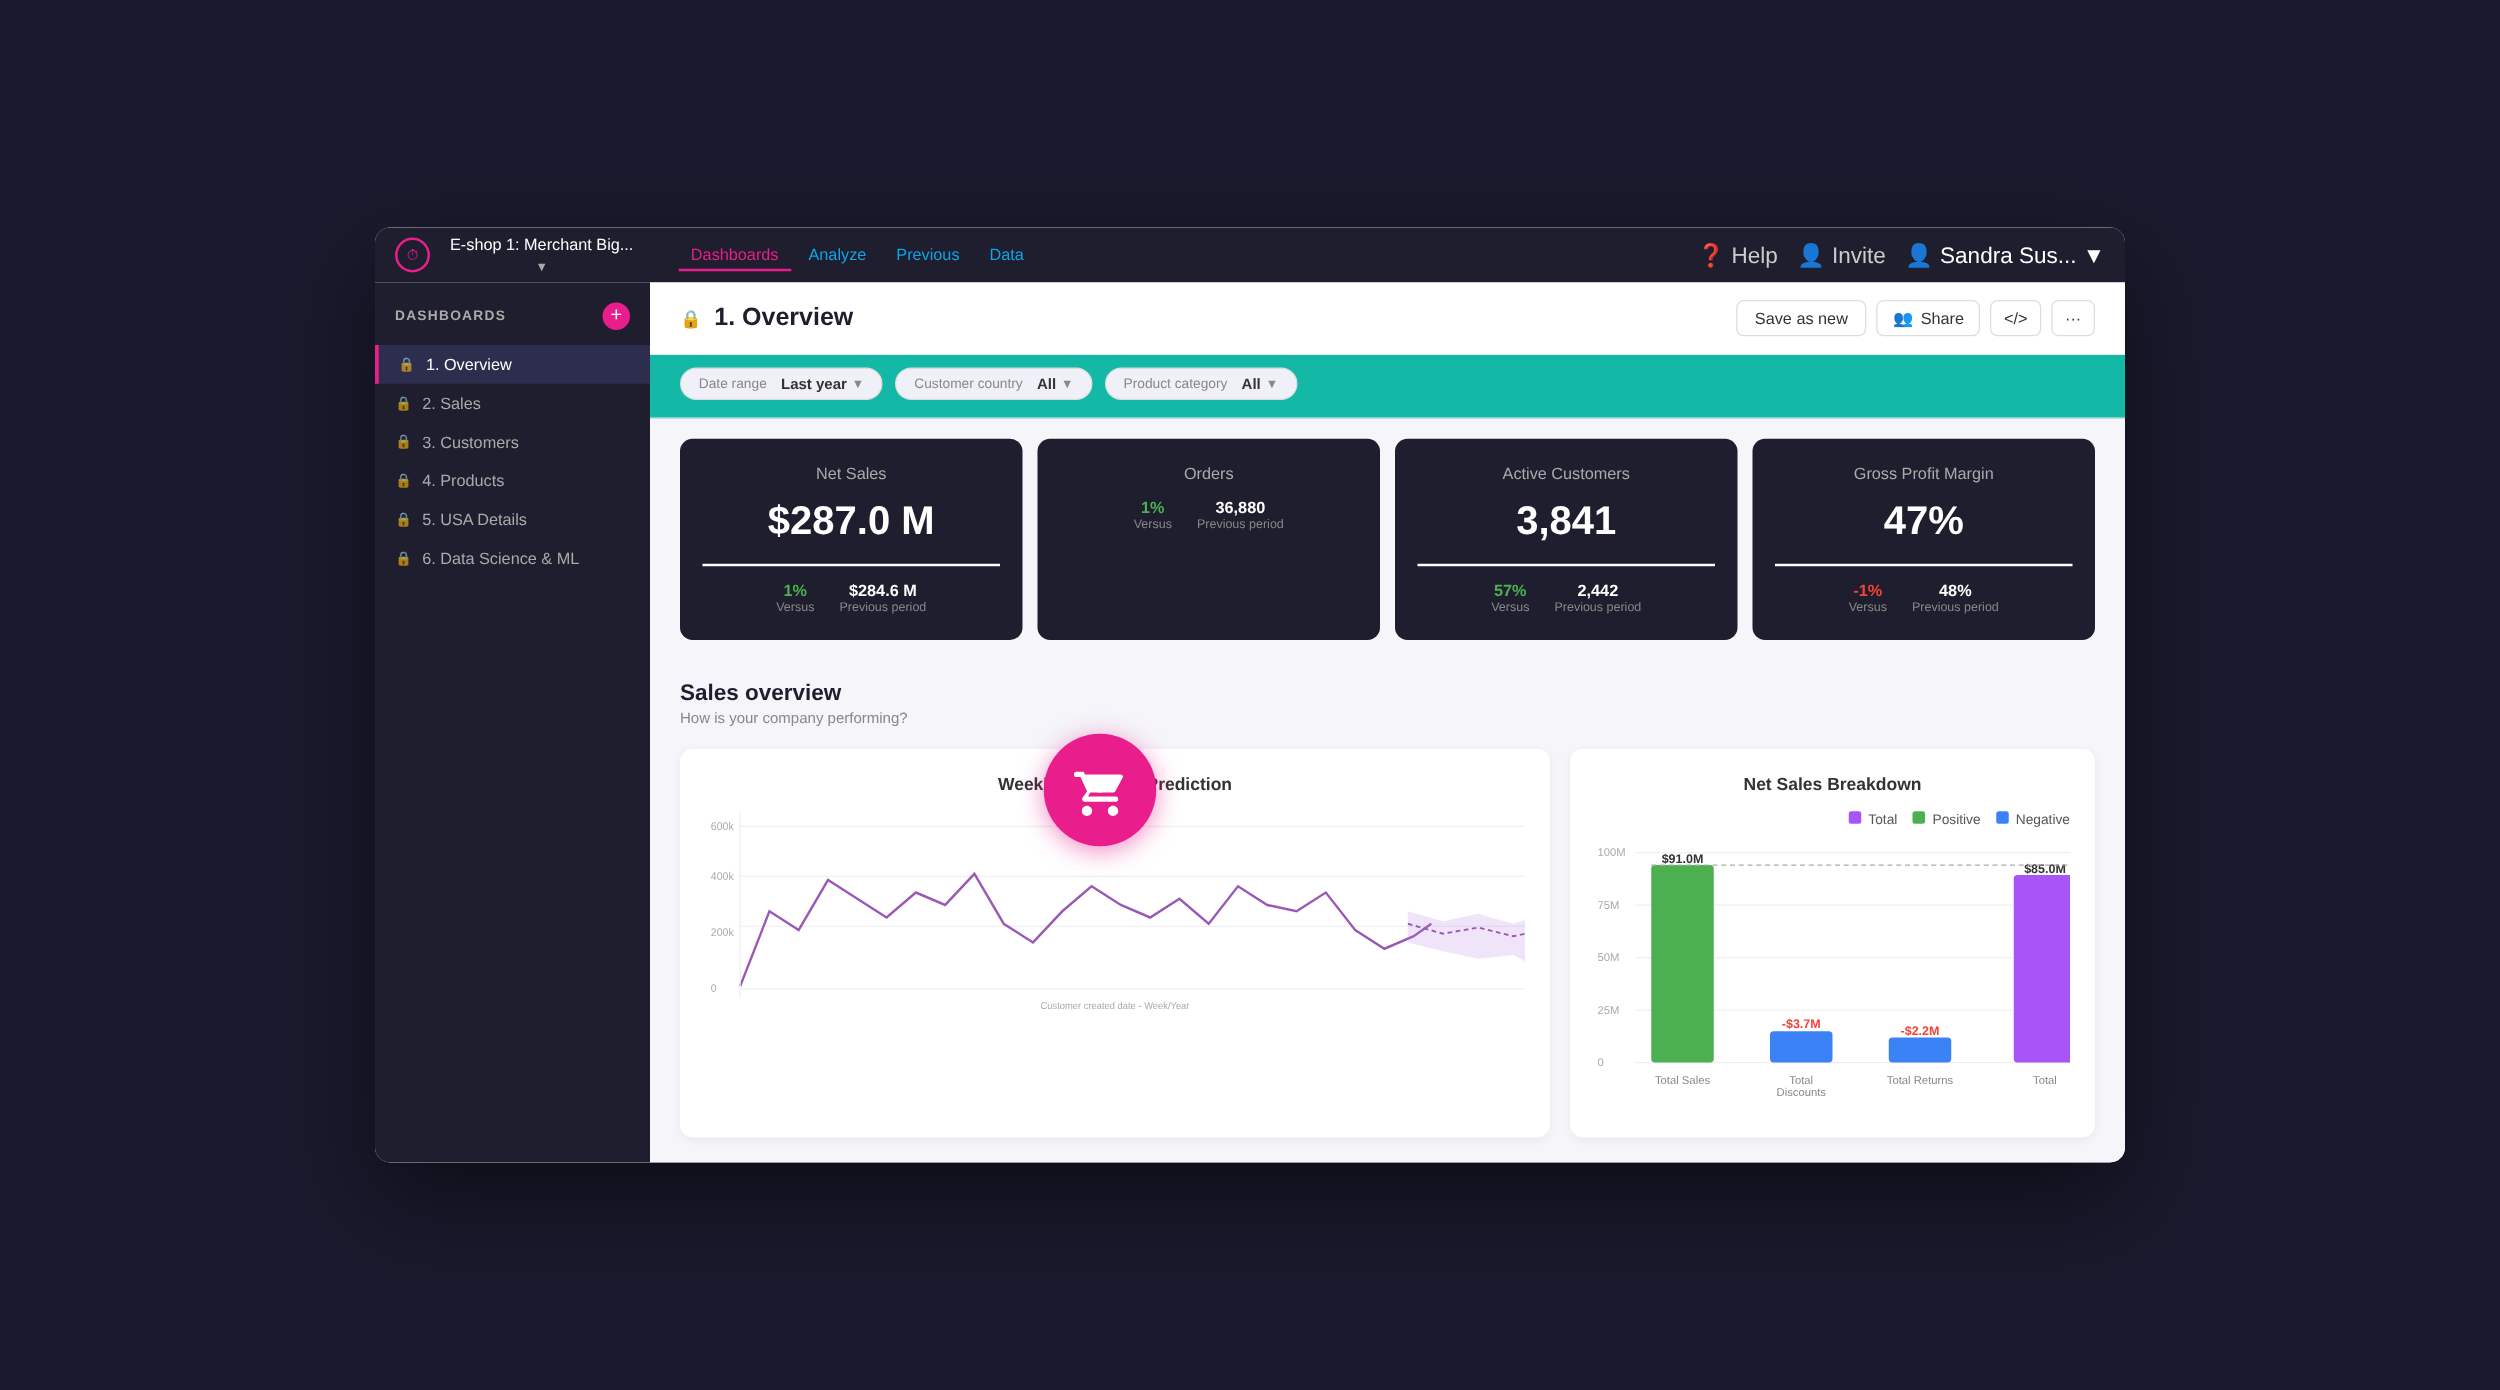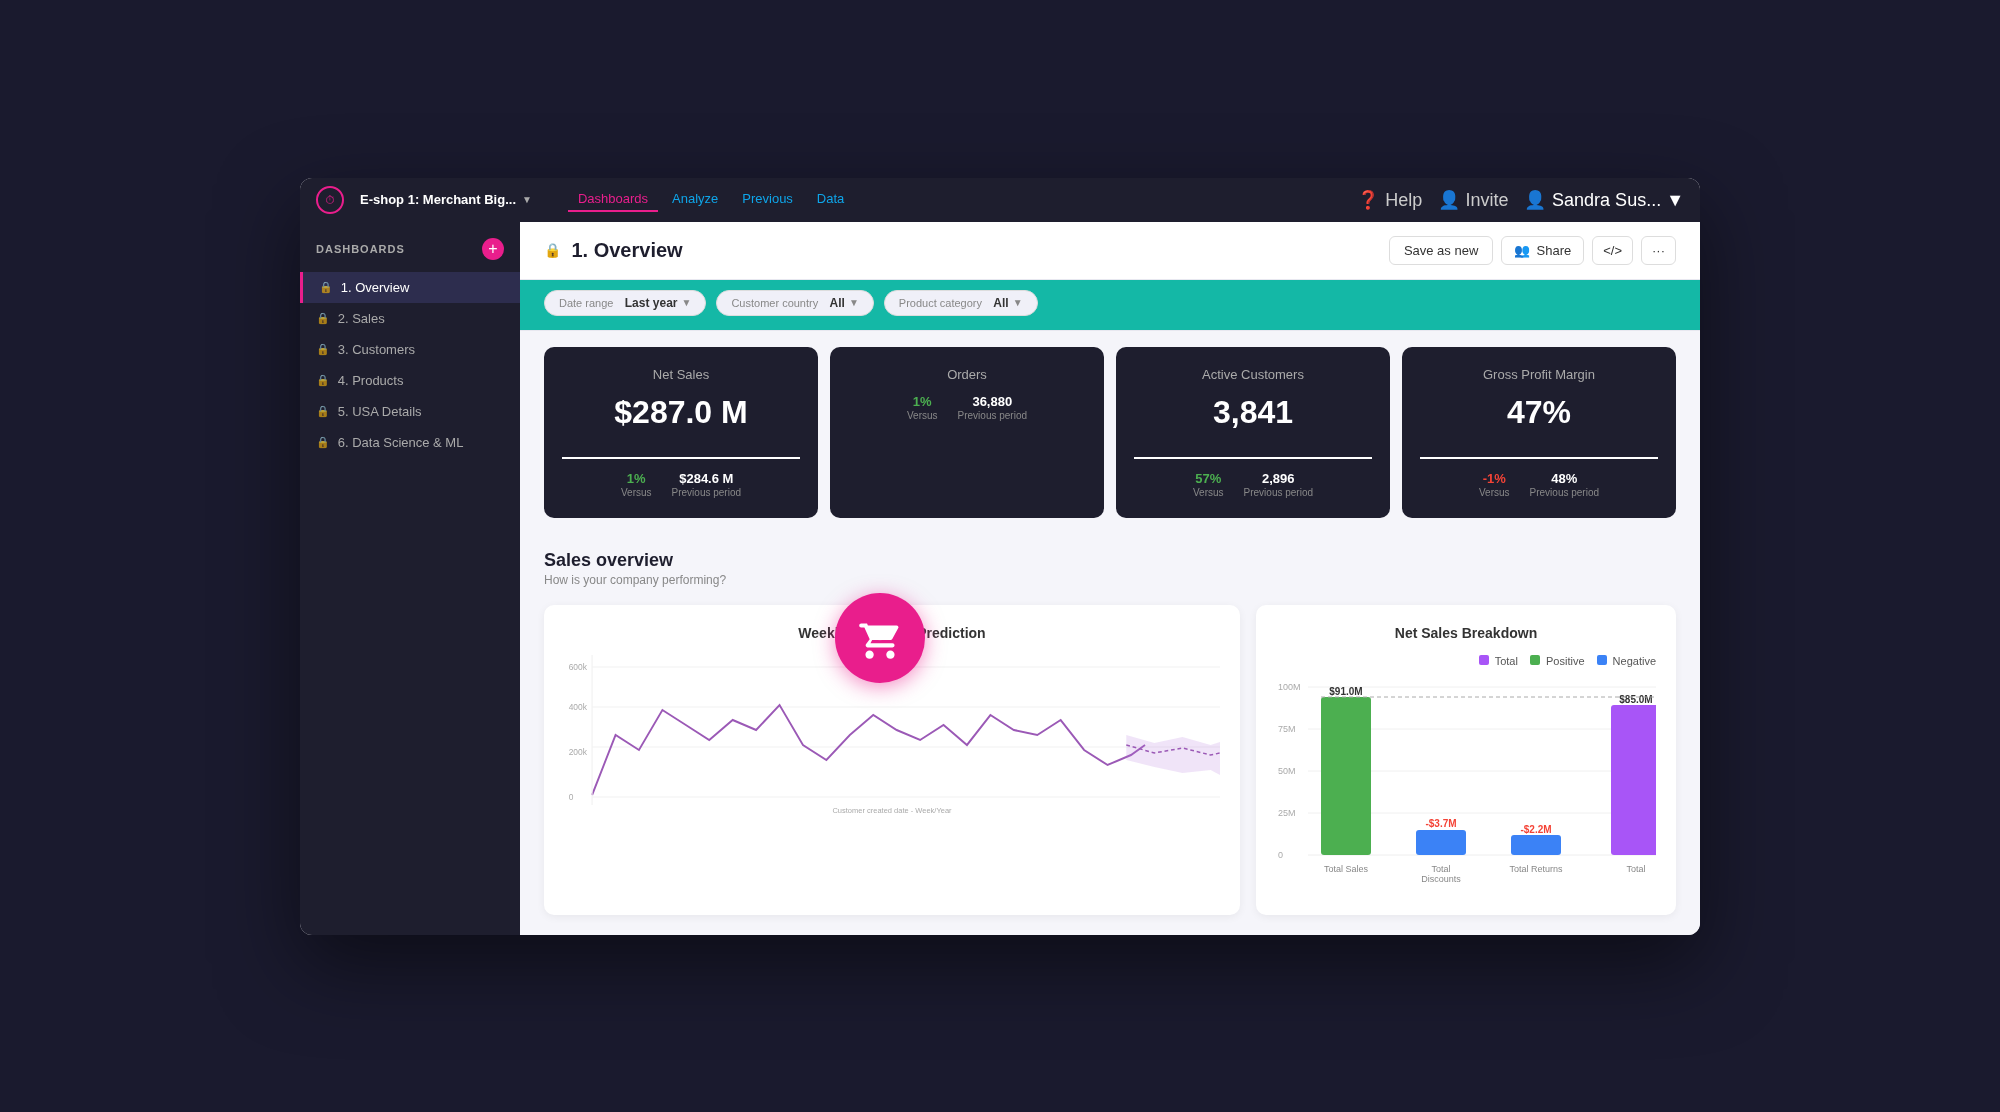--- a/index.html
+++ b/index.html
@@ -39,21 +39,22 @@
       justify-content: center;
       color: #e91e8c;
       font-size: 12px;
     }
     .navbar-shop {
       display: flex;
       align-items: center;
       gap: 6px;
       color: #fff;
       font-size: 13px;
-      font-weight: 700;
+      font-weight: 400;
+      flex-direction: column;
     }
     .navbar-shop .chevron { color: #aaa; font-size: 10px; }
     .navbar-nav {
       display: flex;
       gap: 4px;
       margin-left: 20px;
     }
     .navbar-nav a {
       color: #0ea5e9;
       font-size: 13px;
@@ -238,21 +239,21 @@
       color: #aaa;
       margin-bottom: 12px;
       text-align: center;
     }
     .metric-card-value {
       font-size: 32px;
       font-weight: 700;
       text-align: center;
       margin-bottom: 12px;
       border-bottom: 2px solid #fff;
-      padding-bottom: 26px;
+      padding-bottom: 16px;
     }
     .metric-card-footer {
       display: flex;
       justify-content: center;
       gap: 20px;
       font-size: 11px;
     }
     .metric-footer-item {
       text-align: center;
     }
@@ -497,21 +498,21 @@
 
         <div class="metric-card">
           <div class="metric-card-title">Active Customers</div>
           <div class="metric-card-value">3,841</div>
           <div class="metric-card-footer">
             <div class="metric-footer-item">
               <span class="val text-green">57%</span>
               <span class="lbl">Versus</span>
             </div>
             <div class="metric-footer-item">
-              <span class="val text-white">2,896</span>
+              <span class="val text-white">2,442</span>
               <span class="lbl">Previous period</span>
             </div>
           </div>
         </div>
 
         <div class="metric-card">
           <div class="metric-card-title">Gross Profit Margin</div>
           <div class="metric-card-value">47%</div>
           <div class="metric-card-footer">
             <div class="metric-footer-item">

